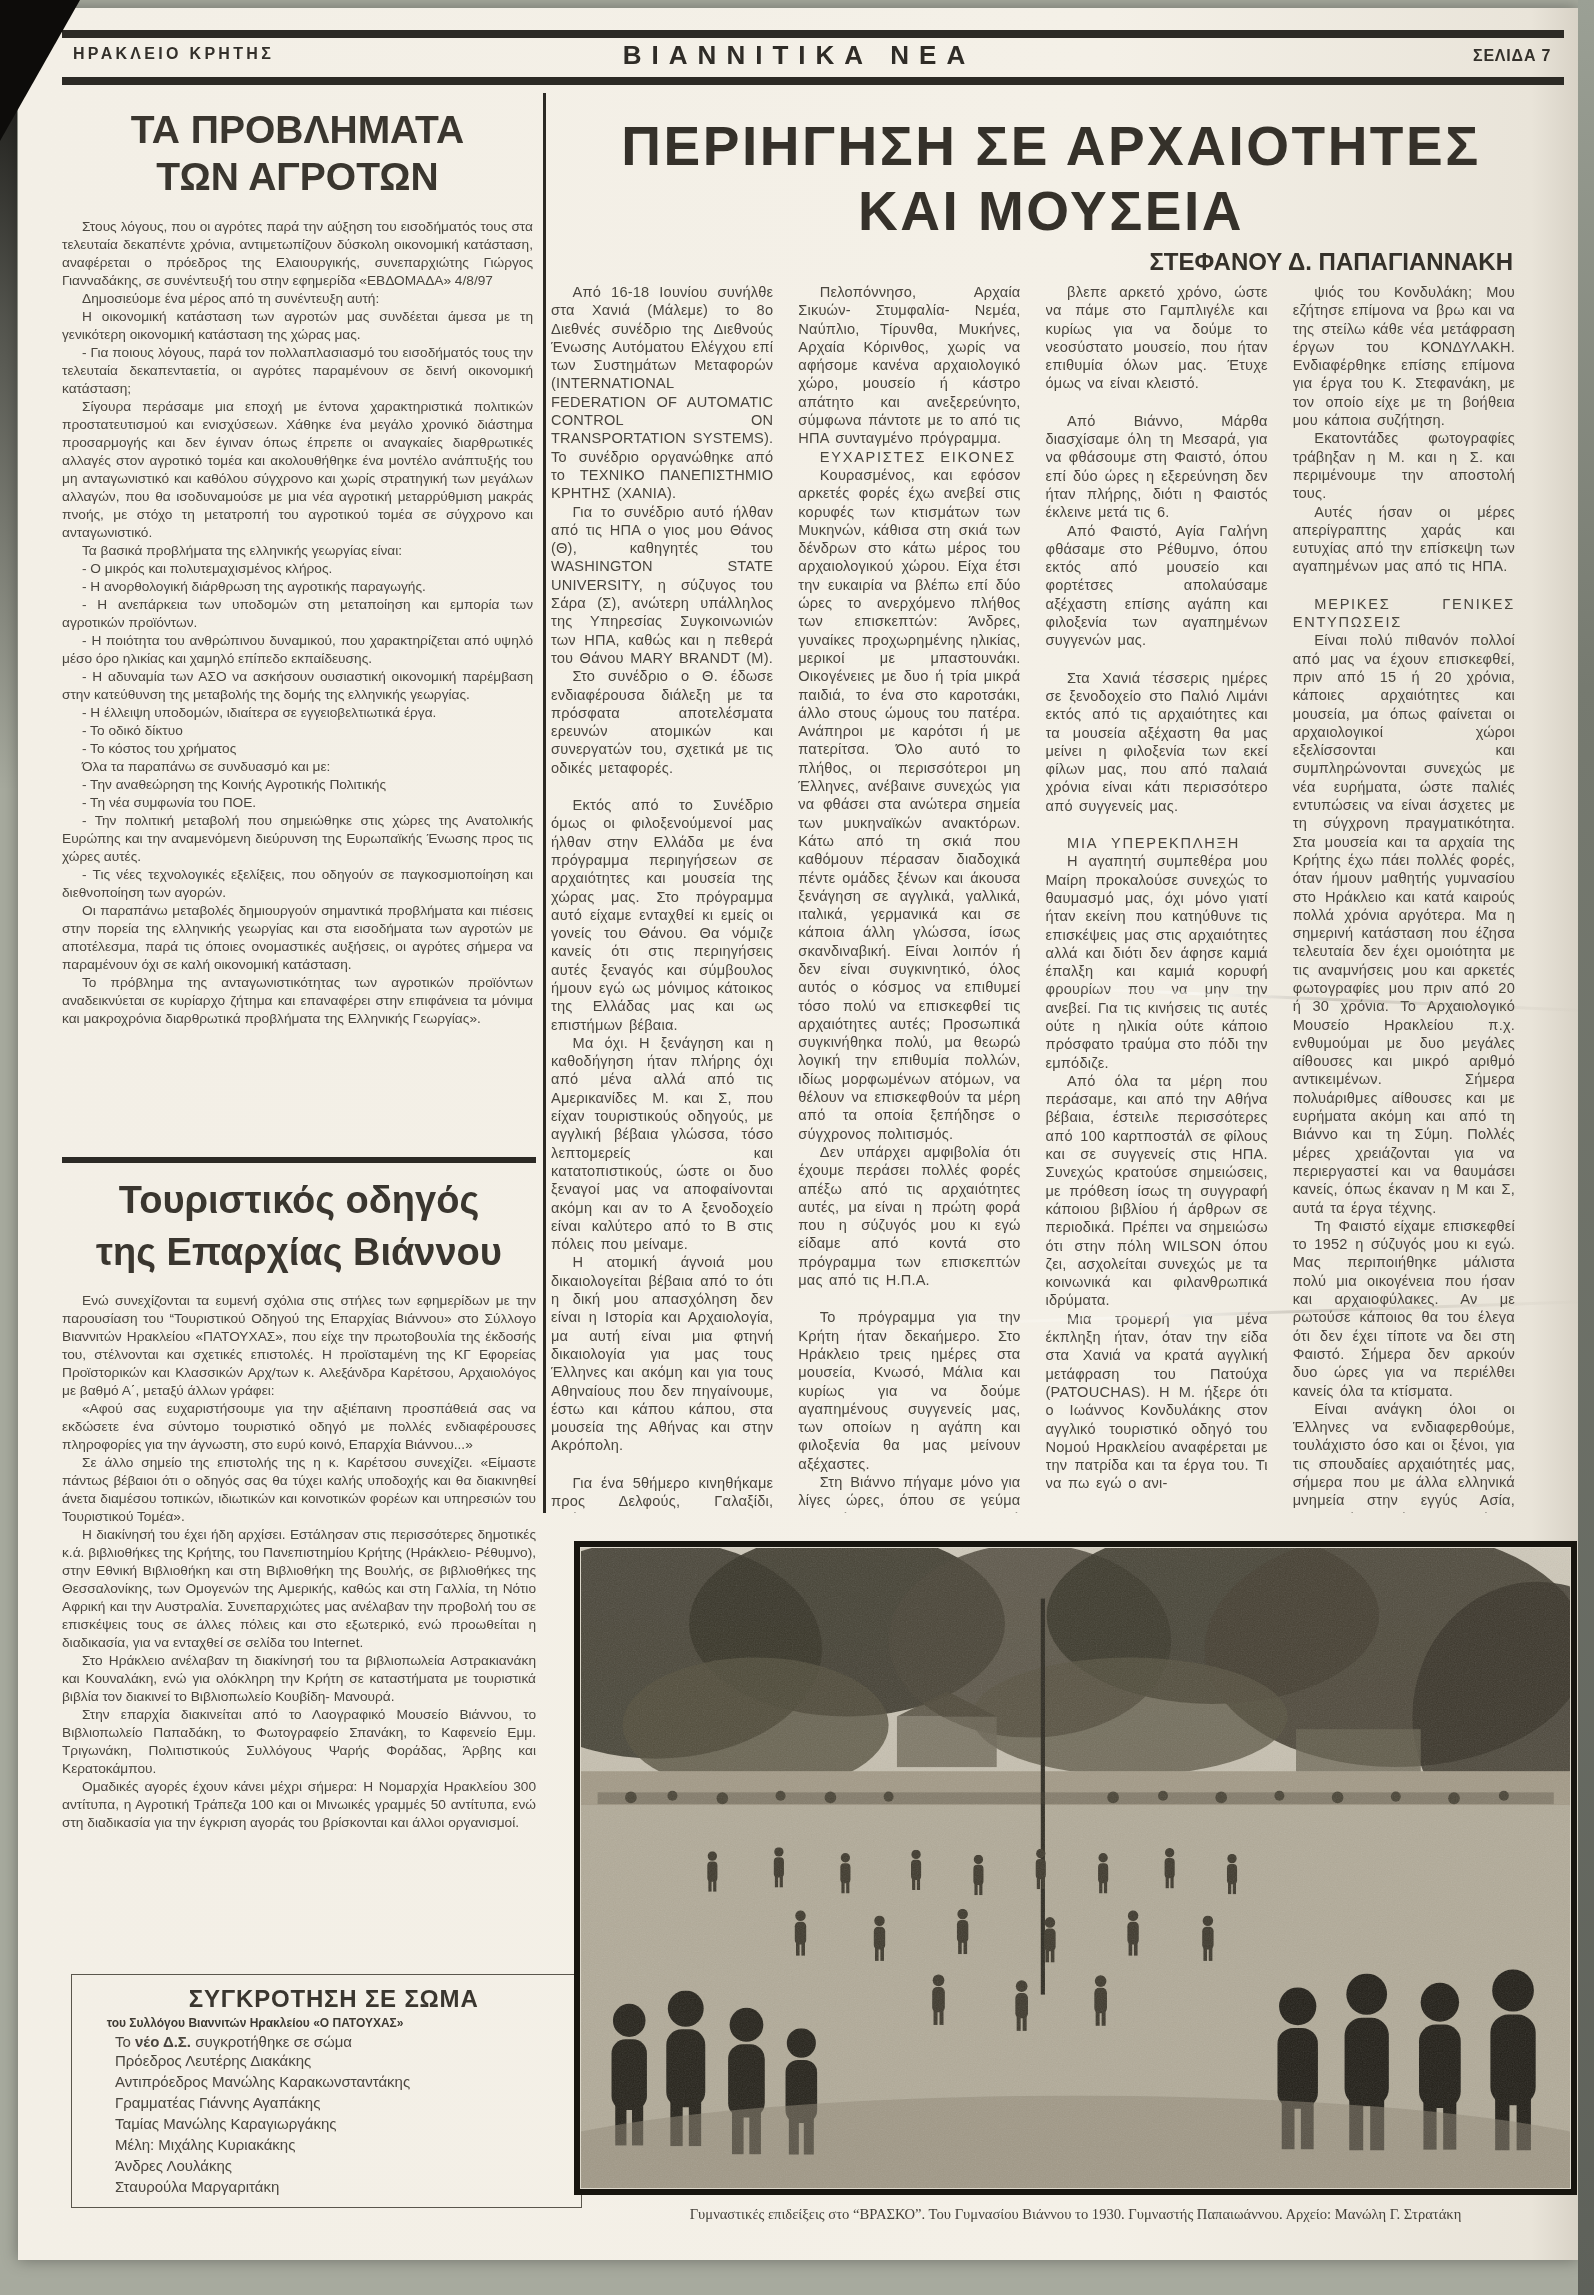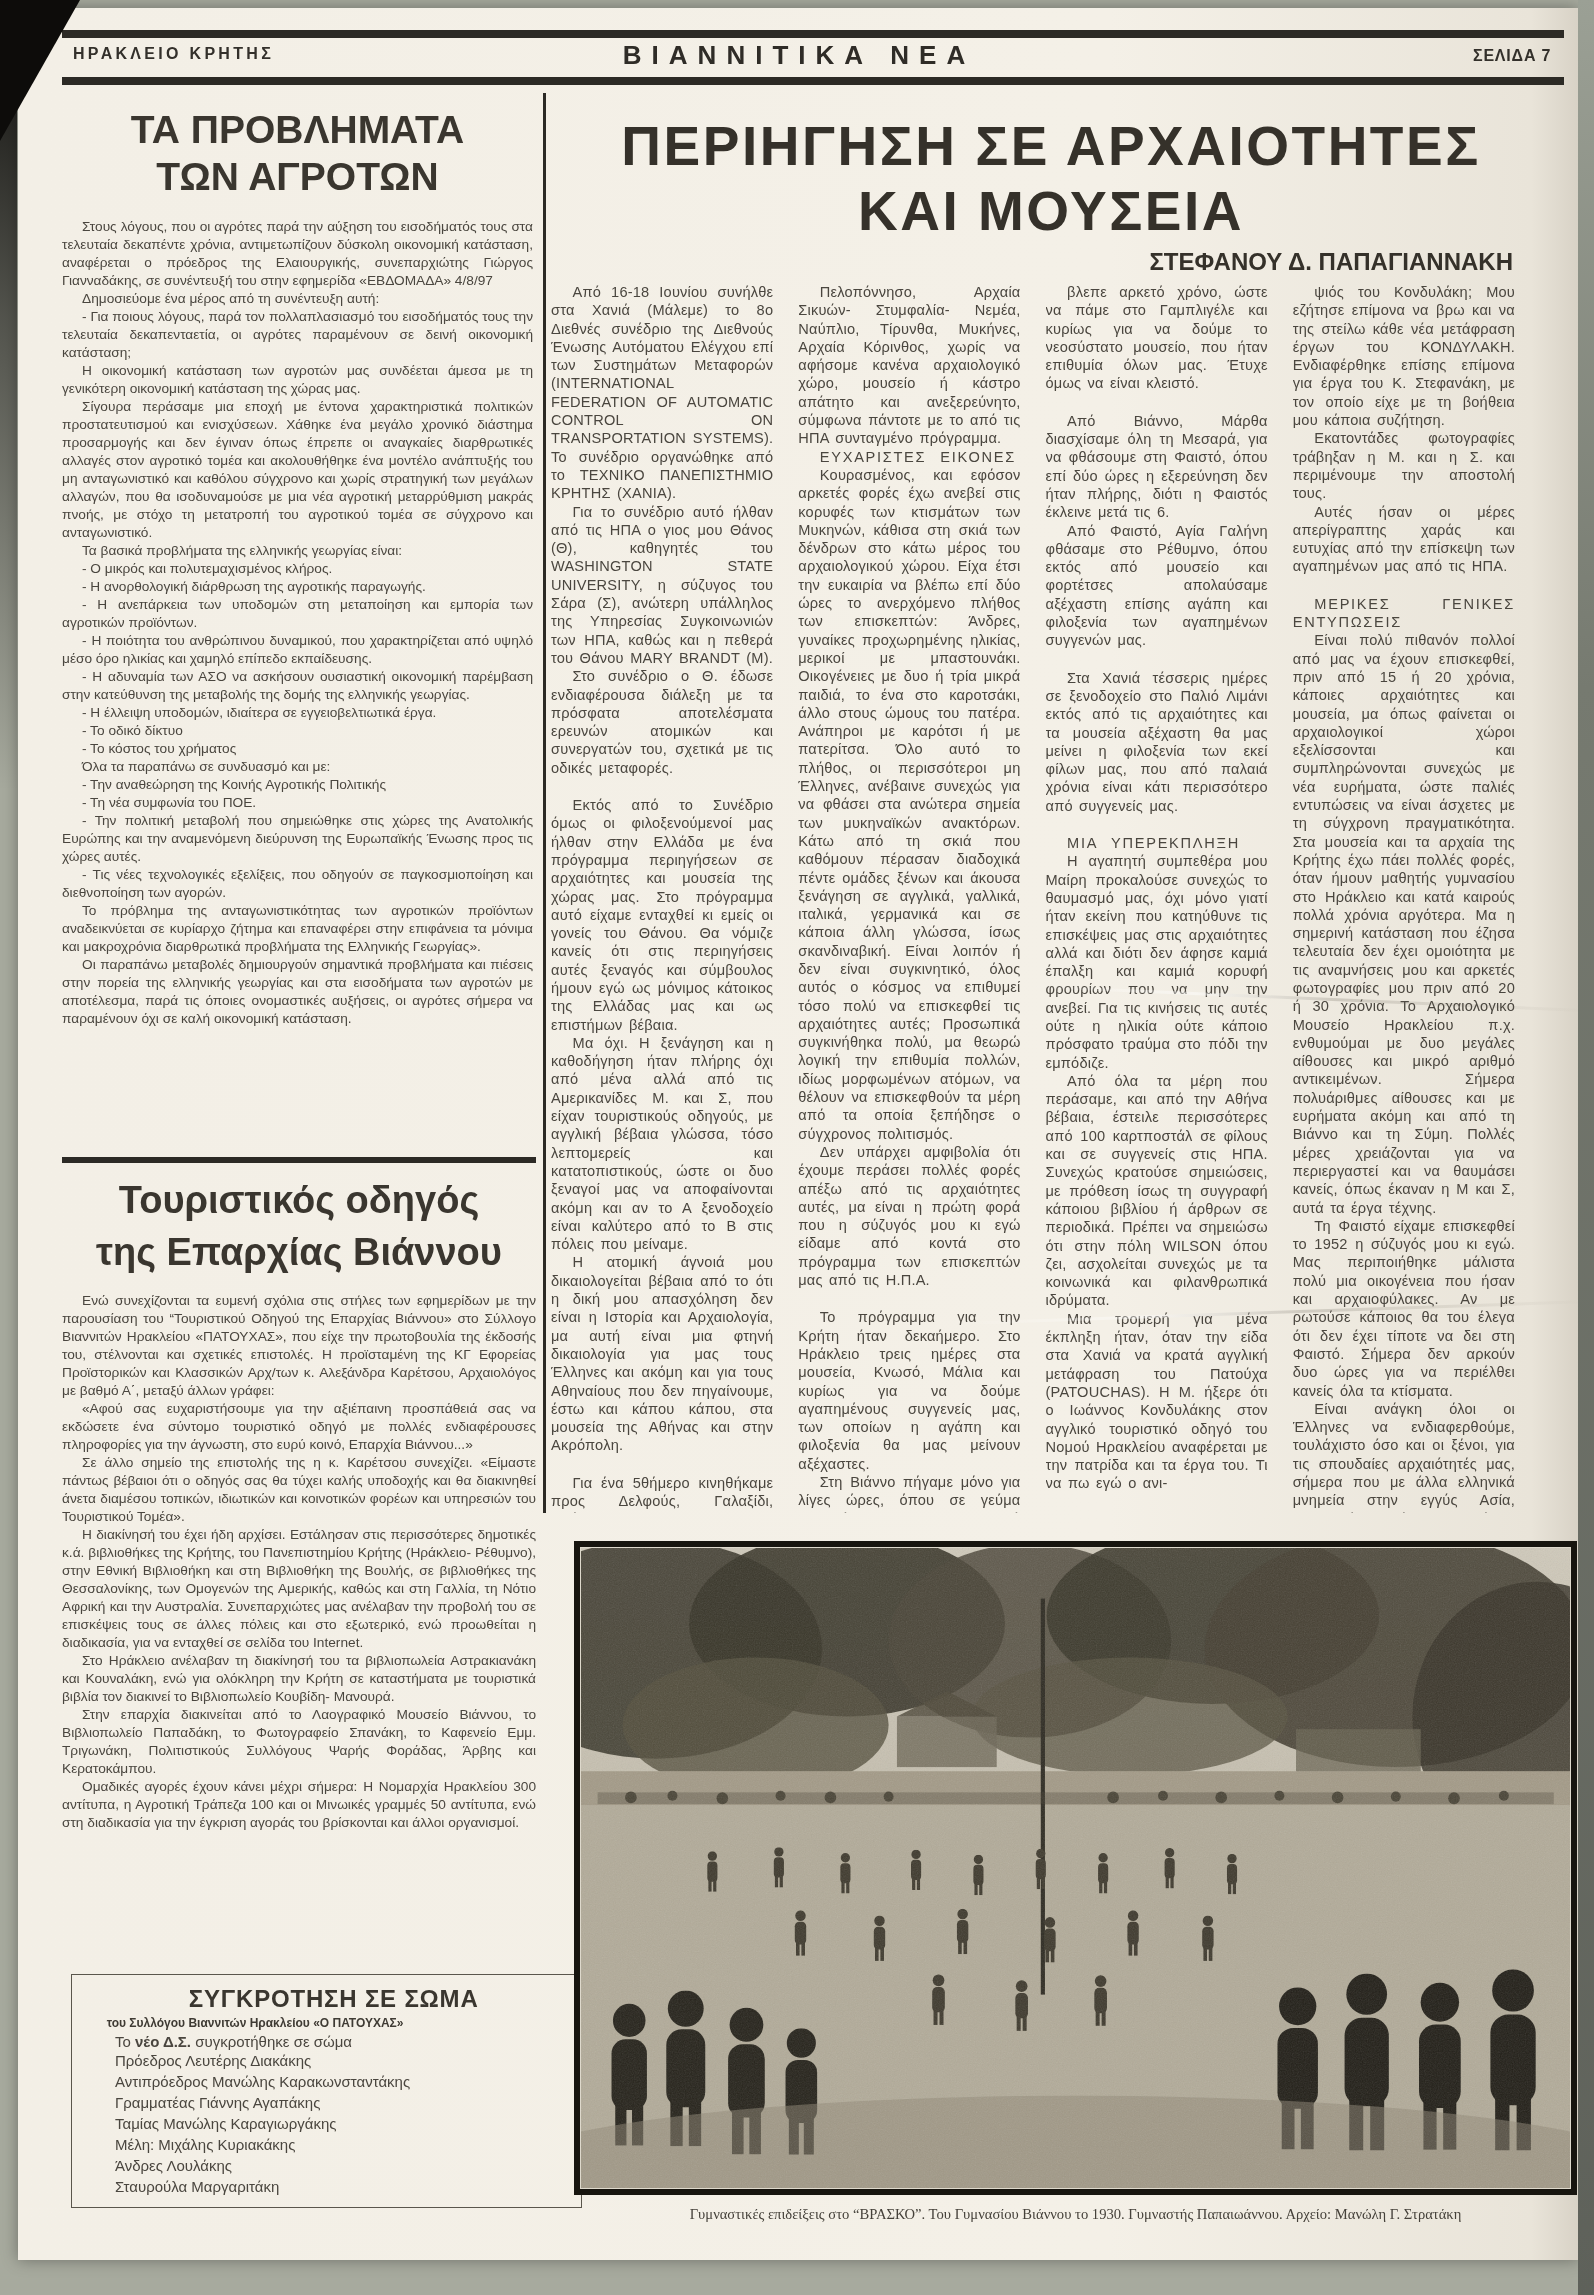--- a/index.html
+++ b/index.html
@@ -94,39 +94,39 @@
 <div class="hdr-left">ΗΡΑΚΛΕΙΟ ΚΡΗΤΗΣ</div>
 <div class="hdr-center">ΒΙΑΝΝΙΤΙΚΑ ΝΕΑ</div>
 <div class="hdr-right">ΣΕΛΙΔΑ 7</div>
 <div class="rule hrule-bot"></div>
 
 <div class="art1">
   <h1><span>ΤΑ ΠΡΟΒΛΗΜΑΤΑ</span><br><span>ΤΩΝ ΑΓΡΟΤΩΝ</span></h1>
   <div class="body bodytext">
       <p>Στους λόγους, που οι αγρότες παρά την αύξηση του εισοδήματός τους στα τελευταία δεκαπέντε χρόνια, αντιμετωπίζουν δύσκολη οικονομική κατάσταση, αναφέρεται ο πρόεδρος της Ελαιουργικής, συνεπαρχιώτης Γιώργος Γιανναδάκης, σε συνέντευξή του στην εφημερίδα «ΕΒΔΟΜΑΔΑ» 4/8/97</p>
       <p>Δημοσιεύομε ένα μέρος από τη συνέντευξη αυτή:</p>
+      <p>Η οικονομική κατάσταση των αγροτών μας συνδέεται άμεσα με τη γενικότερη οικονομική κατάσταση της χώρας μας.</p>
       <p>- Για ποιους λόγους, παρά τον πολλαπλασιασμό του εισοδήματός τους την τελευταία δεκαπενταετία, οι αγρότες παραμένουν σε δεινή οικονομική κατάσταση;</p>
-      <p>Η οικονομική κατάσταση των αγροτών μας συνδέεται άμεσα με τη γενικότερη οικονομική κατάσταση της χώρας μας.</p>
       <p>Σίγουρα περάσαμε μια εποχή με έντονα χαρακτηριστικά πολιτικών προστατευτισμού και ενισχύσεων. Χάθηκε ένα μεγάλο χρονικό διάστημα προσαρμογής και δεν έγιναν όπως έπρεπε οι αναγκαίες διαρθρωτικές αλλαγές στον αγροτικό τομέα και ακολουθήθηκε ένα μοντέλο ανάπτυξής του μη ανταγωνιστικό και καθόλου σύγχρονο και χωρίς στρατηγική των μεγάλων αλλαγών, που θα ισοδυναμούσε με μια νέα αγροτική μεταρρύθμιση μακράς πνοής, με στόχο τη μετατροπή του αγροτικού τομέα σε σύγχρονο και ανταγωνιστικό.</p>
       <p>Τα βασικά προβλήματα της ελληνικής γεωργίας είναι:</p>
       <p>- Ο μικρός και πολυτεμαχισμένος κλήρος.</p>
       <p>- Η ανορθολογική διάρθρωση της αγροτικής παραγωγής.</p>
       <p>- Η ανεπάρκεια των υποδομών στη μεταποίηση και εμπορία των αγροτικών προϊόντων.</p>
       <p>- Η ποιότητα του ανθρώπινου δυναμικού, που χαρακτηρίζεται από υψηλό μέσο όρο ηλικίας και χαμηλό επίπεδο εκπαίδευσης.</p>
       <p>- Η αδυναμία των ΑΣΟ να ασκήσουν ουσιαστική οικονομική παρέμβαση στην κατεύθυνση της μεταβολής της δομής της ελληνικής γεωργίας.</p>
       <p>- Η έλλειψη υποδομών, ιδιαίτερα σε εγγειοβελτιωτικά έργα.</p>
       <p>- Το οδικό δίκτυο</p>
       <p>- Το κόστος του χρήματος</p>
       <p>Όλα τα παραπάνω σε συνδυασμό και με:</p>
       <p>- Την αναθεώρηση της Κοινής Αγροτικής Πολιτικής</p>
       <p>- Τη νέα συμφωνία του ΠΟΕ.</p>
       <p>- Την πολιτική μεταβολή που σημειώθηκε στις χώρες της Ανατολικής Ευρώπης και την αναμενόμενη διεύρυνση της Ευρωπαϊκής Ένωσης προς τις χώρες αυτές.</p>
       <p>- Τις νέες τεχνολογικές εξελίξεις, που οδηγούν σε παγκοσμιοποίηση και διεθνοποίηση των αγορών.</p>
+      <p>Οι παραπάνω μεταβολές δημιουργούν σημαντικά προβλήματα και πιέσεις στην πορεία της ελληνικής γεωργίας και στα εισοδήματα των αγροτών με αποτέλεσμα, παρά τις όποιες ονομαστικές αυξήσεις, οι αγρότες σήμερα να παραμένουν όχι σε καλή οικονομική κατάσταση.</p>
       <p>Το πρόβλημα της ανταγωνιστικότητας των αγροτικών προϊόντων αναδεικνύεται σε κυρίαρχο ζήτημα και επαναφέρει στην επιφάνεια τα μόνιμα και μακροχρόνια διαρθρωτικά προβλήματα της Ελληνικής Γεωργίας».</p>
-      <p>Οι παραπάνω μεταβολές δημιουργούν σημαντικά προβλήματα και πιέσεις στην πορεία της ελληνικής γεωργίας και στα εισοδήματα των αγροτών με αποτέλεσμα, παρά τις όποιες ονομαστικές αυξήσεις, οι αγρότες σήμερα να παραμένουν όχι σε καλή οικονομική κατάσταση.</p>
     </div>
 </div>
 
 <div class="art2">
   <div class="toprule"></div>
   <h1><span>Τουριστικός οδηγός</span><br><span>της Επαρχίας Βιάννου</span></h1>
   <div class="body bodytext">
       <p>Ενώ συνεχίζονται τα ευμενή σχόλια στις στήλες των εφημερίδων με την παρουσίαση του “Τουριστικού Οδηγού της Επαρχίας Βιάννου» στο Σύλλογο Βιαννιτών Ηρακλείου «ΠΑΤΟΥΧΑΣ», που είχε την πρωτοβουλία της έκδοσής του, στέλνονται και σχετικές επιστολές. Η προϊσταμένη της ΚΓ Εφορείας Προϊστορικών και Κλασσικών Αρχ/των κ. Αλεξάνδρα Καρέτσου, Αρχαιολόγος με βαθμό Α΄, μεταξύ άλλων γράφει:</p>
       <p>«Αφού σας ευχαριστήσουμε για την αξιέπαινη προσπάθειά σας να εκδώσετε ένα σύντομο τουριστικό οδηγό με πολλές ενδιαφέρουσες πληροφορίες για την άγνωστη, στο ευρύ κοινό, Επαρχία Βιάννου...»</p>
       <p>Σε άλλο σημείο της επιστολής της η κ. Καρέτσου συνεχίζει. «Είμαστε πάντως βέβαιοι ότι ο οδηγός σας θα τύχει καλής υποδοχής και θα διακινηθεί άνετα διαμέσου τοπικών, ιδιωτικών και κοινοτικών φορέων και υπηρεσιών του Τουριστικού Τομέα».</p>

